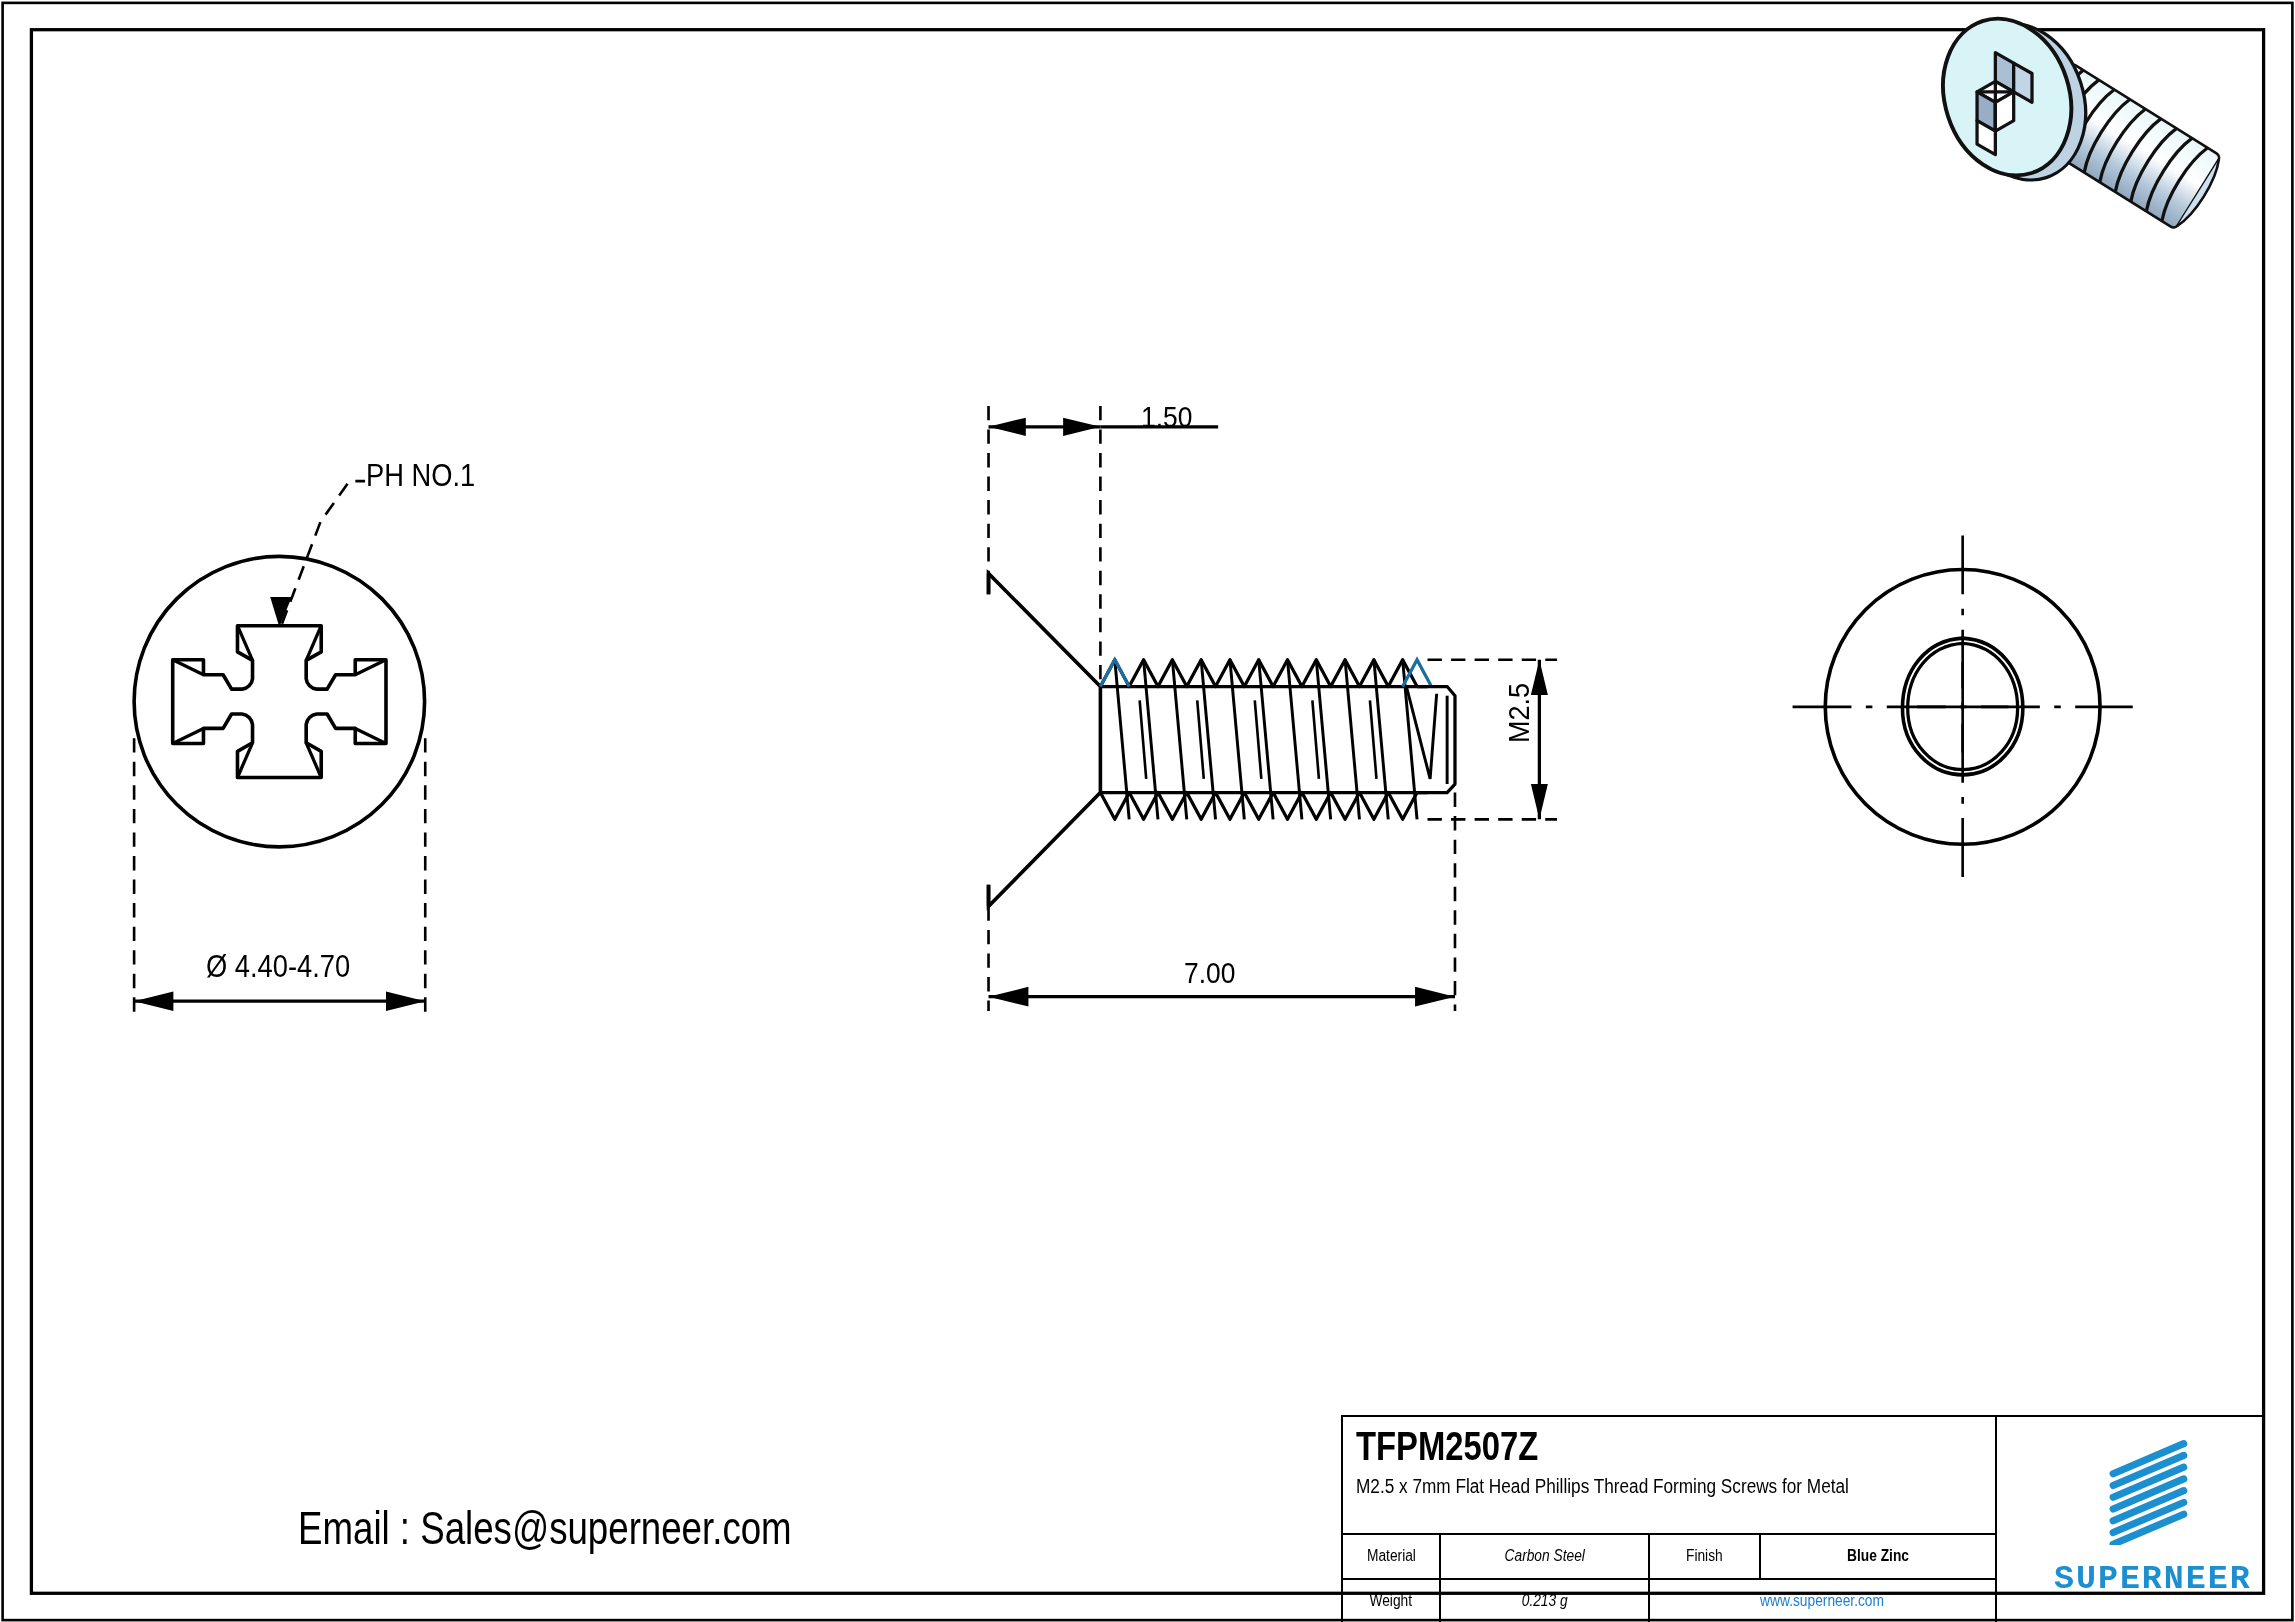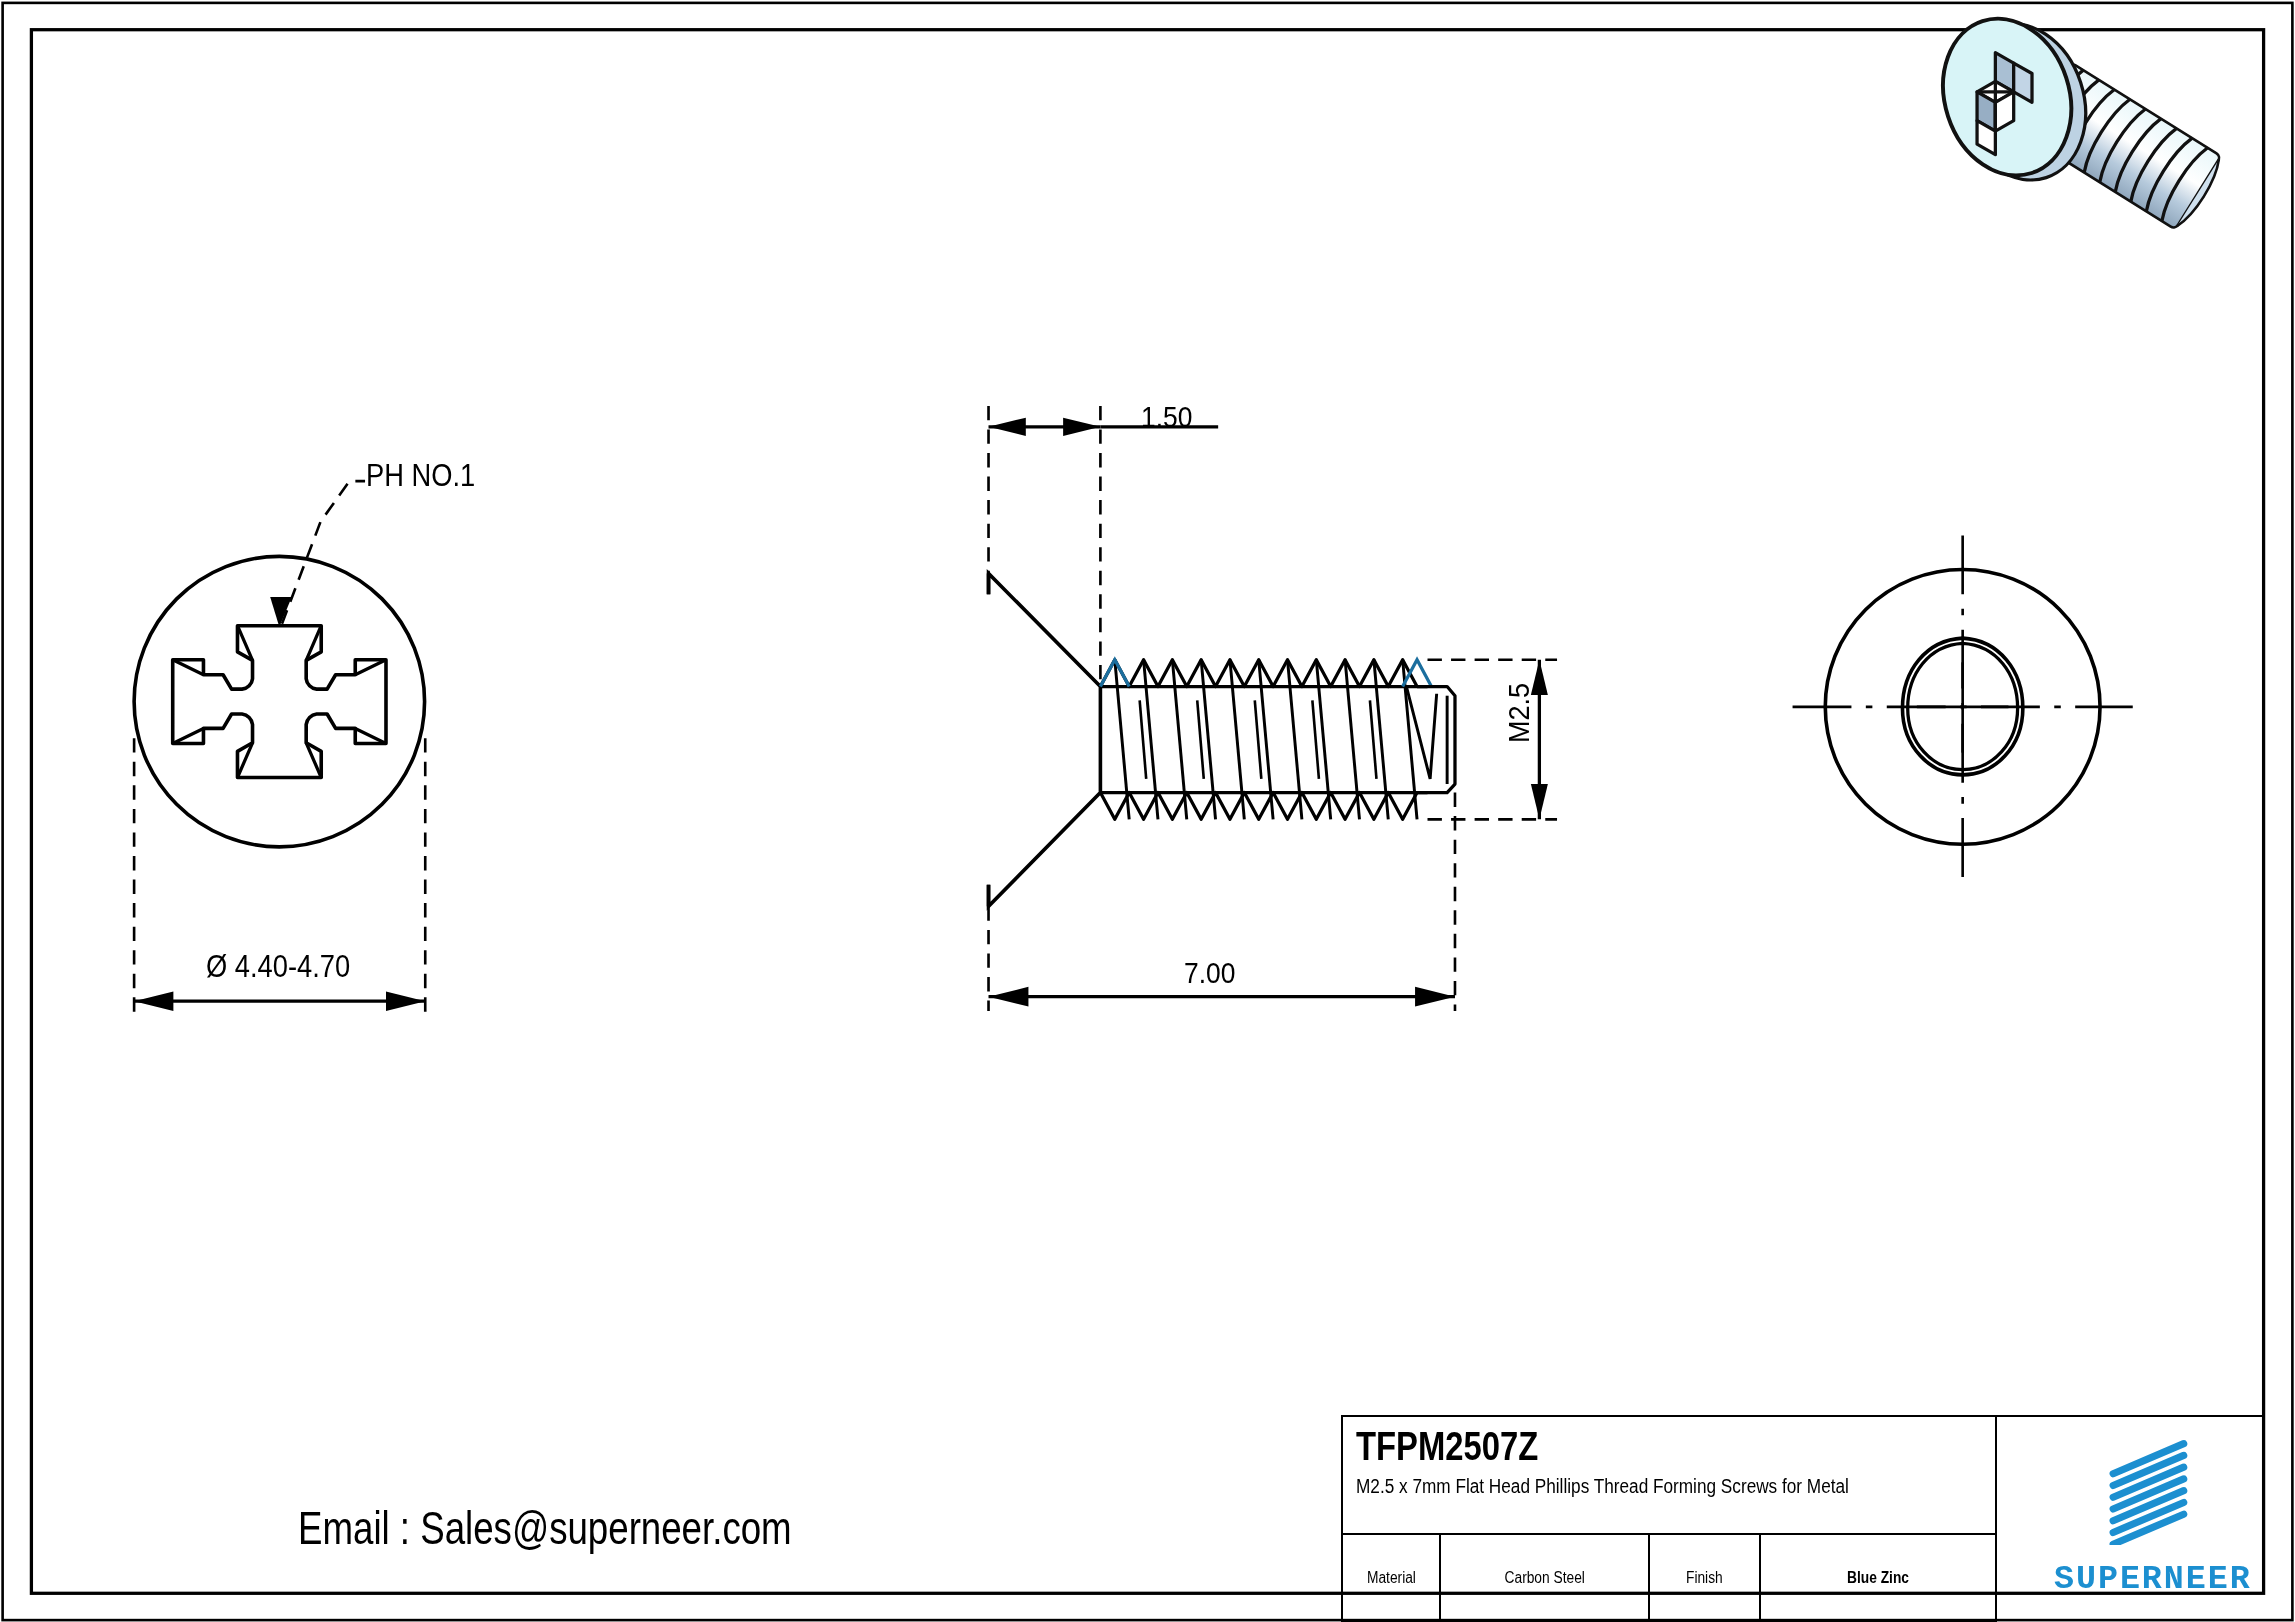--- a/index.html
+++ b/index.html
@@ -86,21 +86,21 @@
     box-sizing: border-box;
     border-right: 2px solid #000;
     font-size: 16px;
     color: #000;
     white-space: nowrap;
     overflow: hidden;
   }
   .tb-cell.last { border-right: none; }
   .tb-cell .lbl { transform: scaleX(0.86); transform-origin: center; }
   .c-label { flex: 0 0 98px; }
-  .c-value { flex: 0 0 209px; }
+  .c-value { flex: 0 0 209px; font-style: italic; }
   .c-label2 { flex: 0 0 111px; }
   .c-value2 { flex: 1 1 auto; font-weight: bold; }
   .c-web { flex: 1 1 auto; color: #1C7FD0; }
   #tb-logo {
     flex: 1 1 auto;
     display: flex;
     flex-direction: column;
     align-items: center;
     justify-content: center;
     box-sizing: border-box;
@@ -381,20 +381,31 @@
           <span class="lbl">Carbon Steel</span>
         </div>
         <div class="tb-cell c-label2">
           <span class="lbl">Finish</span>
         </div>
         <div class="tb-cell c-value2 last">
           <span class="lbl">Blue Zinc</span>
         </div>
       </div>
 
+      <div class="tb-row">
+        <div class="tb-cell c-label">
+          <span class="lbl">Weight</span>
+        </div>
+        <div class="tb-cell c-value">
+          <span class="lbl">0.213 g</span>
+        </div>
+        <div class="tb-cell c-web last">
+          <span class="lbl">www.superneer.com</span>
+        </div>
+      </div>
     </div>
 
     <div id="tb-logo">
       <svg id="logo-mark" width="98" height="108" viewBox="0 0 150 165">
         <g stroke="#1C8FD0" stroke-width="11" stroke-linecap="round" fill="none">
           <line x1="14" y1="56" x2="122" y2="10"></line>
           <line x1="14" y1="74" x2="122" y2="28"></line>
           <line x1="14" y1="92" x2="122" y2="46"></line>
           <line x1="14" y1="110" x2="122" y2="64"></line>
           <line x1="14" y1="128" x2="122" y2="82"></line>

